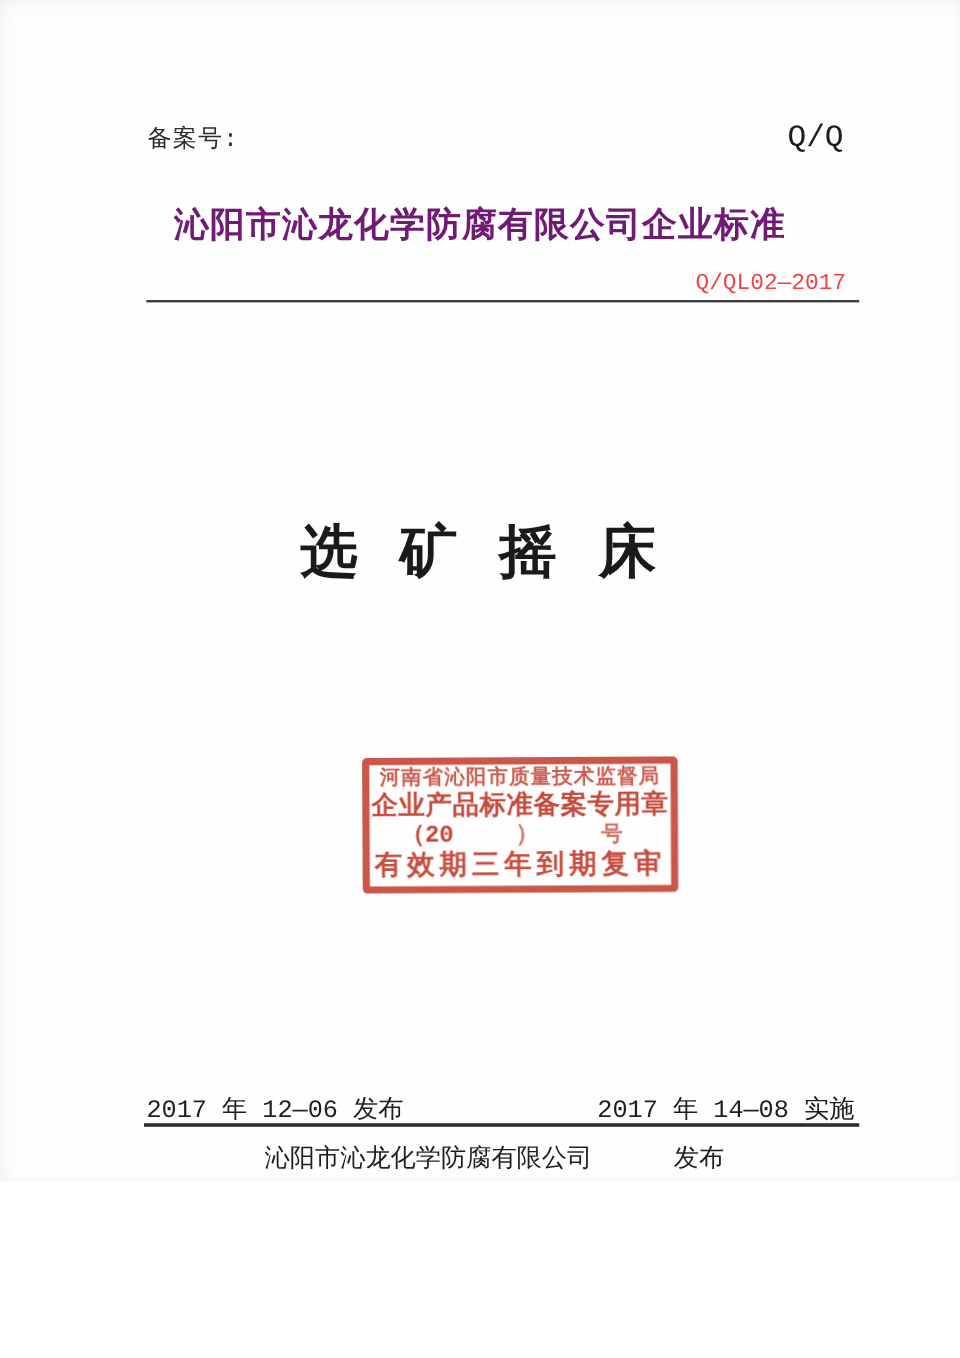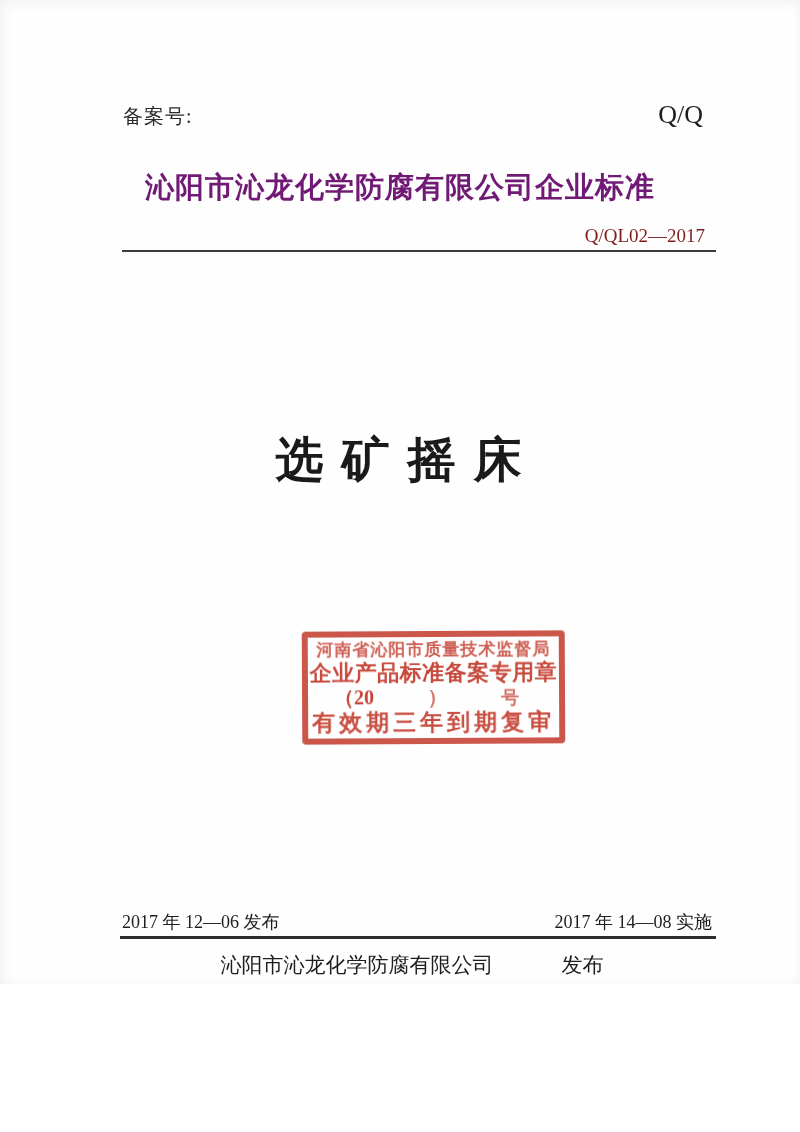--- a/index.html
+++ b/index.html
@@ -8,21 +8,21 @@
     background: #ffffff;
   }
   .page {
     position: relative;
     width: 800px;
     height: 984px;
     margin: 0 auto;
     background: #fefefe;
     box-shadow: inset 3px 3px 14px rgba(0,0,0,0.05), inset -1px -1px 6px rgba(0,0,0,0.02);
     overflow: hidden;
-    font-family: Liberation Serif, serif;
+    font-family: Liberation Mono, monospace;
     color: #222222;
   }
 
   
   .top-row {
     position: absolute;
     left: 123px;
     right: 97px;
     top: 100px;
     display: flex;
@@ -51,21 +51,21 @@
     letter-spacing: 1px;
     color: #701a75;
   }
 
   
   .std-number {
     position: absolute;
     top: 225px;
     right: 95px;
     font-size: 19px;
-    color: #7f1d1d;
+    color: #ef4444;
   }
 
   .rule-top {
     position: absolute;
     top: 250px;
     left: 122px;
     width: 594px;
     height: 2px;
     background: #3c3c3c;
   }
@@ -134,21 +134,21 @@
 
   
   .dates-row {
     position: absolute;
     left: 122px;
     right: 88px;
     top: 910px;
     display: flex;
     justify-content: space-between;
     align-items: baseline;
-    font-size: 18px;
+    font-size: 21px;
     color: #1e1e1e;
   }
 
   .rule-bottom {
     position: absolute;
     top: 936px;
     left: 120px;
     width: 596px;
     height: 3px;
     background: #2e2e2e;

